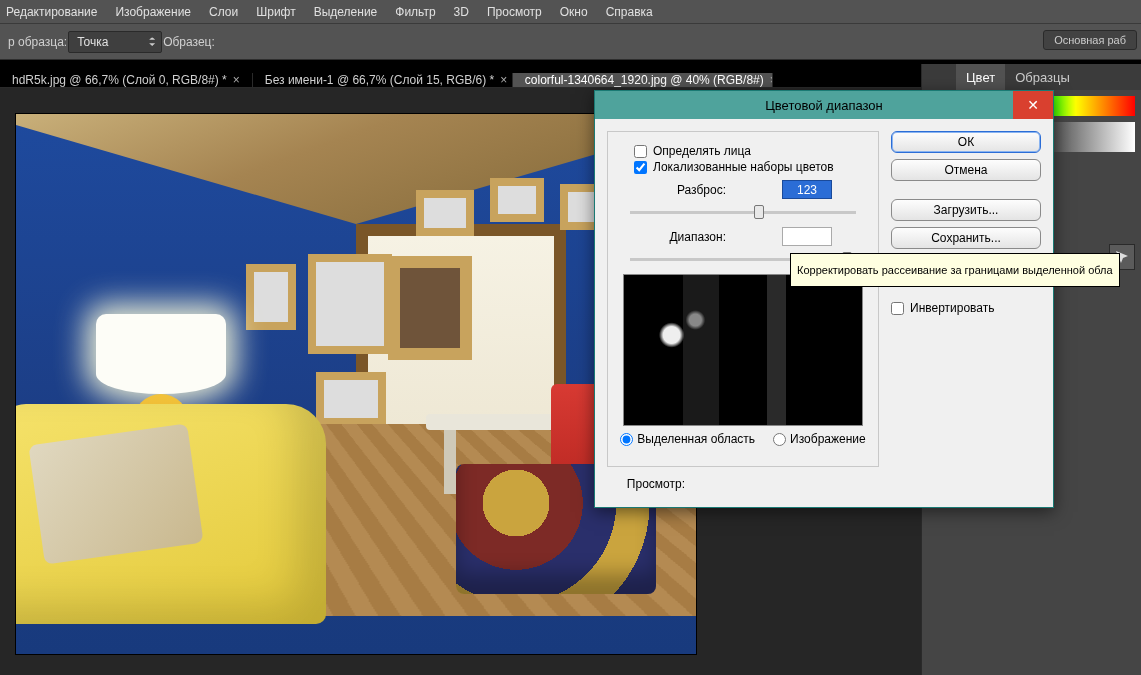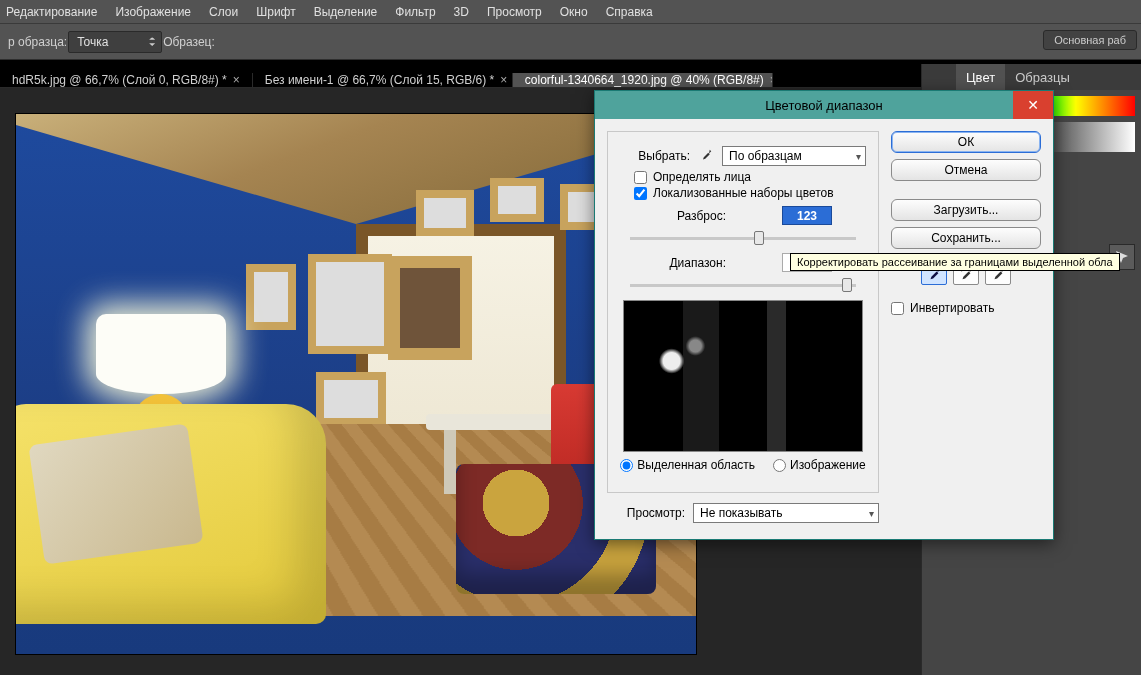--- a/index.html
+++ b/index.html
@@ -71,35 +71,35 @@
   .dialog .right { width:150px; display:flex; flex-direction:column; gap:6px; position:relative;}
   .group { border:1px solid #c8c8c8; padding:10px 12px 14px; margin-bottom:10px; position:relative; }
   .row { display:flex; align-items:center; gap:8px; margin:4px 0; }
   .row .rlabel { width:70px; text-align:right; }
   .winselect { background:#fff; border:1px solid #7a7a7a; height:20px; flex:1; display:flex; align-items:center; padding:0 16px 0 6px; position:relative; }
   .winselect::after{content:"▾"; position:absolute; right:4px; font-size:10px; color:#555;}
   .chk { display:flex; align-items:center; gap:6px; margin:2px 0 2px 14px; }
   .chk input{width:13px;height:13px;}
   .numlabel { width:106px; text-align:right; }
   .numbox { width:50px; height:19px; background:#fff; border:1px solid #2060c0; color:#000; text-align:center; display:flex;align-items:center;justify-content:center;}
-  .numbox.sel { background:#2b6dd6; color:#fff; border:1px solid #1a4a9a;font-weight:bold;}
+  .numbox.sel { background:#2b6dd6; color:#fff; border:1px solid #1a4a9a;}
   .slider { position:relative; height:18px; margin:2px 10px 6px 10px; }
   .slider .track{position:absolute;left:0;right:0;top:8px;height:3px;background:#c8c8c8;}
   .slider .thumb{position:absolute;top:2px;width:10px;height:14px;background:#e8e8e8;border:1px solid #777;border-radius:2px;}
   .preview { width:240px; height:152px; margin: 6px auto 4px auto; background:#000; position:relative; overflow:hidden; border:1px solid #888;}
   .preview .pv{position:absolute;inset:0;background:radial-gradient(circle at 20% 40%,#eee 0 4%,transparent 6%),radial-gradient(circle at 30% 30%,#888 0 3%,transparent 5%),linear-gradient(90deg,#000 0 25%,#1a1a1a 25% 40%,#000 40% 60%,#2a2a2a 60% 68%,#000 68% 100%);}
   .radio-row{display:flex;gap:18px;justify-content:center;margin:6px 0;}
   .radio-row label{display:flex;align-items:center;gap:4px;}
   .winbtn { height:22px; background:linear-gradient(#fdfdfd,#e4e4e4); border:1px solid #8a8a8a; border-radius:6px; display:flex; align-items:center; justify-content:center; font-size:12px; }
   .winbtn.primary{border:1px solid #2b6dd6; box-shadow:0 0 0 1px #8ab4f0 inset;}
   .eyedrops{display:flex;gap:6px;margin-top:8px;justify-content:center;}
   .eyedrop{width:26px;height:22px;border:1px solid #8a8a8a;background:#fdfdfd;display:flex;align-items:center;justify-content:center;border-radius:2px;}
   .eyedrop.active{background:#d0e4ff;border:1px solid #2b6dd6;}
   .eyedrop svg{width:14px;height:14px;}
-  .tooltip { position:absolute; left:790px; top:253px; background:#ffffe1; border:1px solid #000; padding:2px 6px; font-size:11px; color:#000; white-space:nowrap; z-index:50;}
+  .tooltip { position:absolute; left:790px; top:253px; background:#ffffe1; border:1px solid #000; padding:10px 6px; font-size:11px; color:#000; white-space:nowrap; z-index:50;}
 </style>
 </head>
 <body>
 
 <div class="menubar">
   <span>Редактирование</span>
   <span>Изображение</span>
   <span>Слои</span>
   <span>Шрифт</span>
   <span>Выделение</span>
@@ -180,29 +180,20 @@
 <div class="dialog">
   <div class="titlebar">
     <span>Цветовой диапазон</span>
     <div class="closebtn">
       <span>✕</span>
     </div>
   </div>
   <div class="body">
     <div class="left">
       <div class="group">
-        <div class="row">
-          <span class="rlabel">Выбрать:</span>
-          <span style="width:16px;text-align:center;">
-            <svg viewBox="0 0 16 16" width="12" height="12">
-                <path fill="#333" d="M13 1l2 2-3 3 1 1-6 6-3 1 1-3 6-6 1 1z"></path>
-              </svg>
-          </span>
-          <div class="winselect">По образцам</div>
-        </div>
         <div class="chk">
           <input type="checkbox" style="">
           <span>Определять лица</span>
         </div>
         <div class="chk">
           <input type="checkbox" checked="" style="">
           <span>Локализованные наборы цветов</span>
         </div>
         <div class="row" style="margin-top:6px;">
           <span class="numlabel">Разброс:</span>
@@ -231,21 +222,20 @@
               <span>Выделенная область</span>
             </label>
           <label>
               <input type="radio" name="pv" style=""> 
               <span>Изображение</span>
             </label>
         </div>
       </div>
       <div class="row">
         <span style="width:78px;text-align:right">Просмотр:</span>
-        <div class="winselect">Не показывать</div>
       </div>
     </div>
     <div class="right">
       <div class="winbtn primary">ОК</div>
       <div class="winbtn">Отмена</div>
       <div style="height:6px"></div>
       <div class="winbtn">Загрузить...</div>
       <div class="winbtn">Сохранить...</div>
       <div class="eyedrops">
         <div class="eyedrop active">

